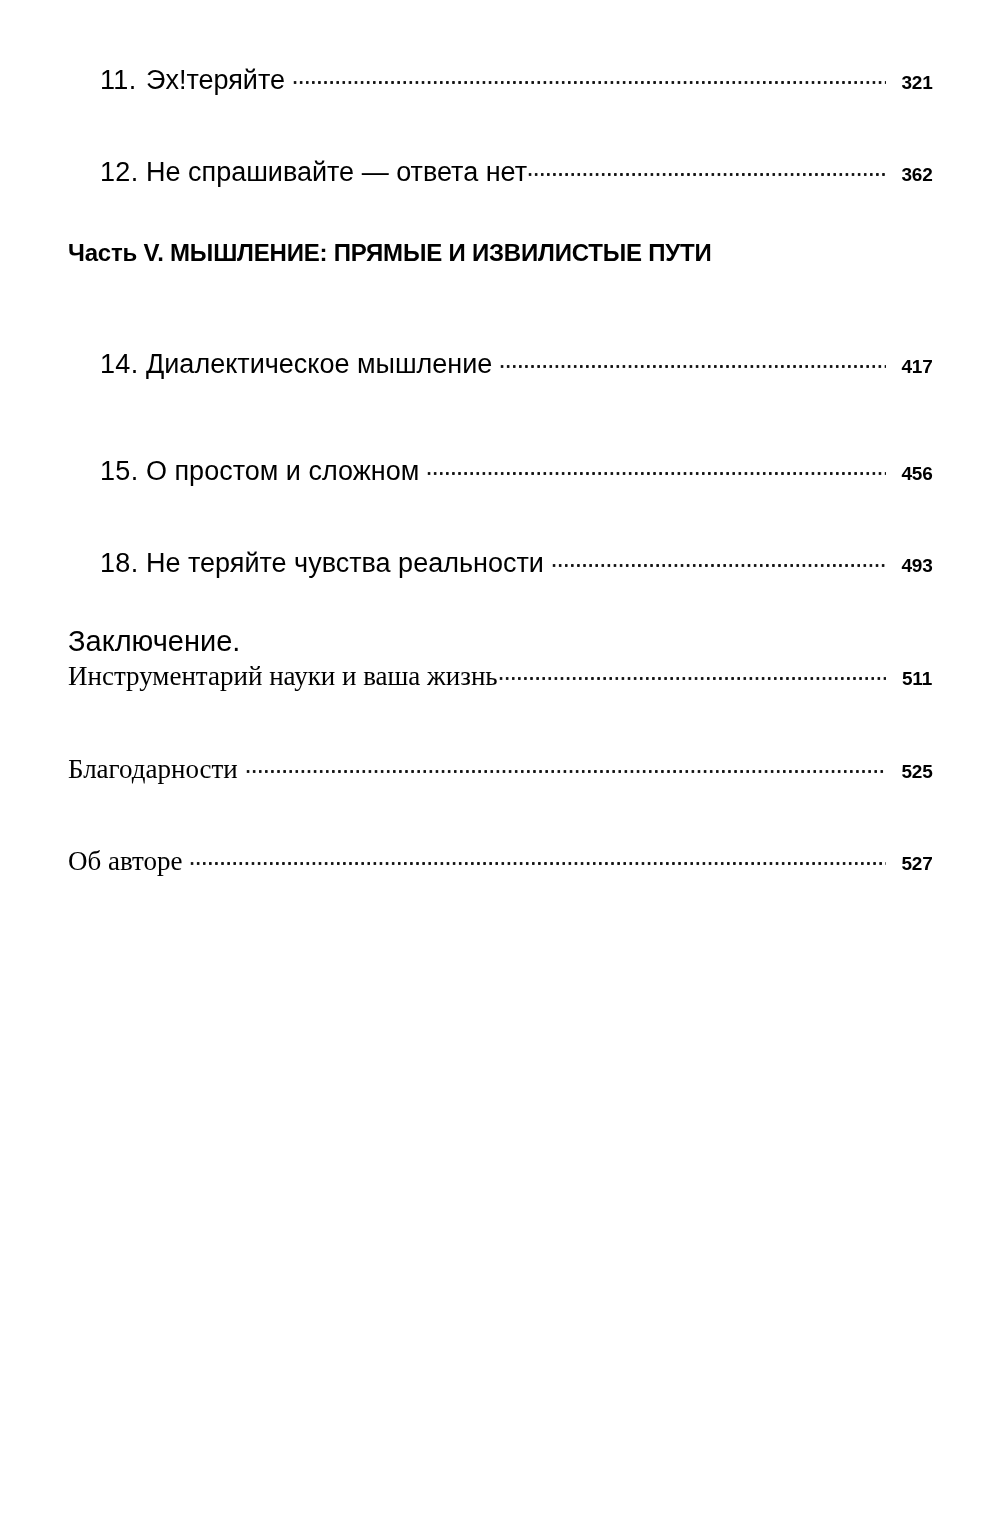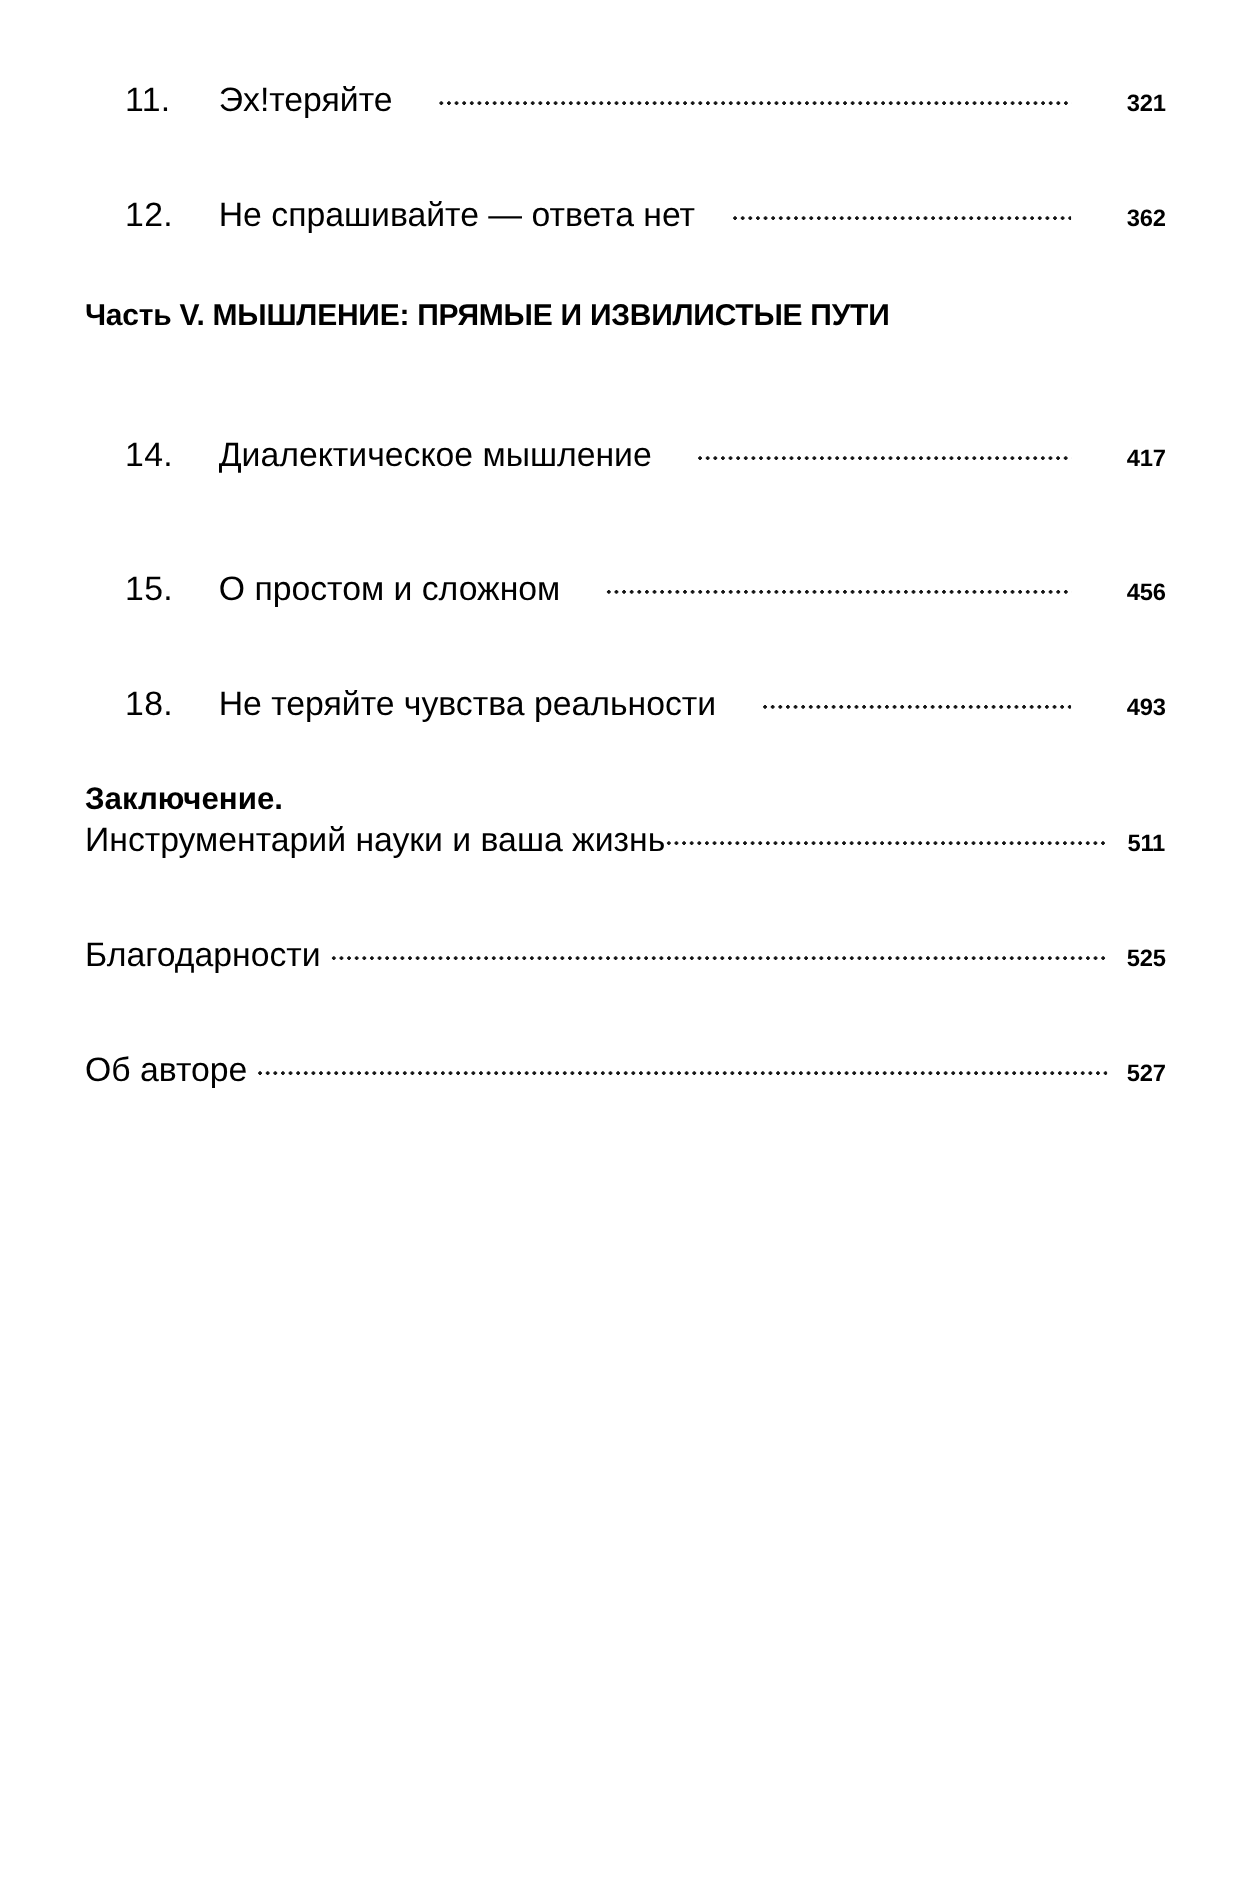--- a/index.html
+++ b/index.html
@@ -43,21 +43,20 @@
   .toc-row {
     display: flex;
     align-items: baseline;
     font-size: 27px;
     font-weight: 400;
     line-height: 1.2;
     white-space: nowrap;
   }
   .toc-row.indented {
     padding-left: 32px;
-    gap: 29px;
   }
   .toc-num {
     flex: 0 0 auto;
     width: 46px;
     font-size: 27px;
     font-weight: 400;
     letter-spacing: 0.3px;
   }
   .toc-title {
     flex: 0 0 auto;
@@ -94,25 +93,25 @@
   }
 
   
   .back-row {
     display: flex;
     align-items: baseline;
     font-size: 27px;
     line-height: 1.2;
     white-space: nowrap;
   }
-  .back-row .toc-title { font-weight: 400; }
+  .back-row .toc-title { font-weight: 400; font-family: Liberation Serif, serif; }
 
   .back-lead {
-    font-size: 25px;
-    font-weight: 700;
+    font-size: 29px;
+    font-weight: 400;
     line-height: 1.2;
     white-space: nowrap;
   }
 
   
   .sp-row     { height: 58px; }
   .sp-part    { height: 50px; }
   .sp-afterpart { height: 16px; }
   .sp-tail    { height: 44px; }
   .sp-small   { height: 6px; }

